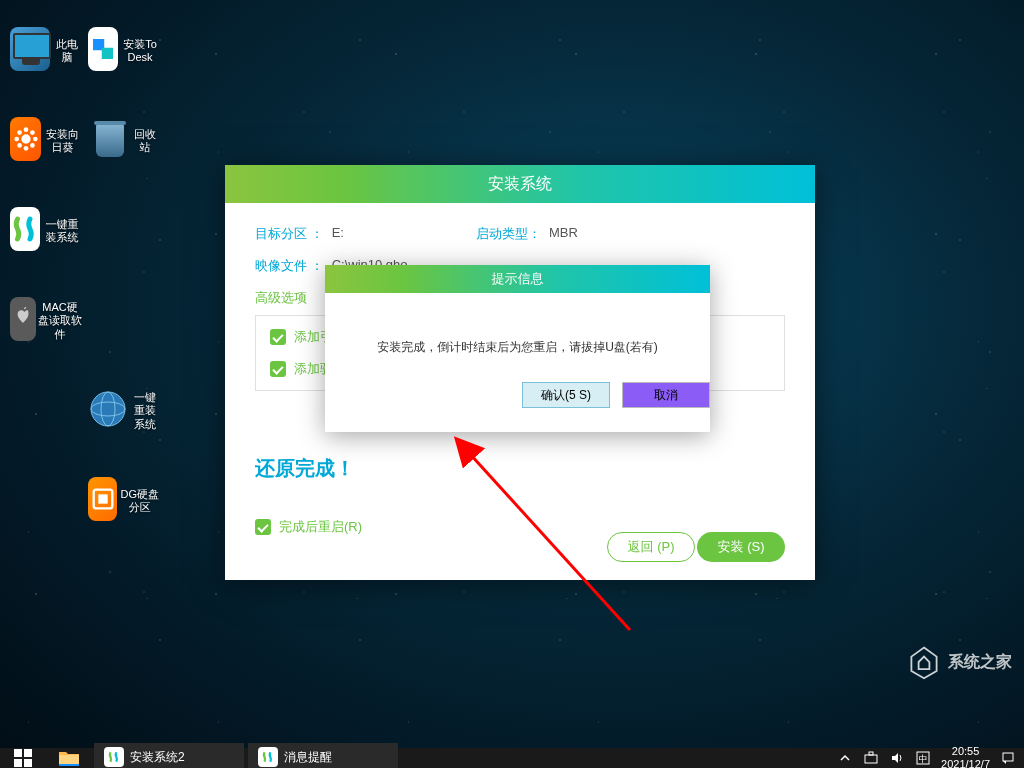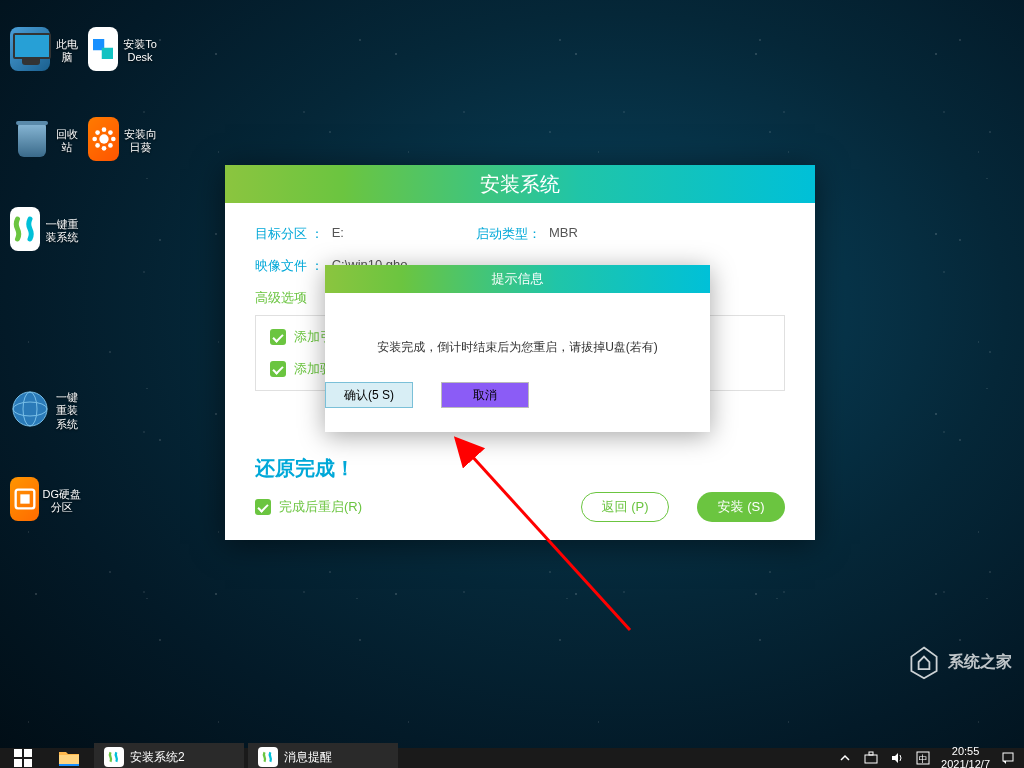--- a/index.html
+++ b/index.html
@@ -25,43 +25,43 @@
 .ico-mac { background: #5a5a5a; }
 .ico-mac svg { width: 26px; height: 26px; }
 .ico-net { background: #0a1530; border: 1px solid #2a4060; }
 .ico-net svg { width: 32px; height: 32px; }
 .ico-browser { background: transparent; }
 .ico-browser svg { width: 40px; height: 40px; }
 .ico-dg { background: linear-gradient(135deg,#ff9500,#ff6b00); }
 .ico-dg svg { width: 28px; height: 28px; }
 
 .install-window { position: absolute; left: 225px; top: 165px; width: 590px; background: #fff; box-shadow: 0 4px 30px rgba(0,0,0,.5); }
-.iw-title { height: 38px; background: linear-gradient(90deg, #8bc53f 0%, #6bc540 20%, #20c5a8 60%, #00c0d8 100%); color: #fff; text-align: center; line-height: 38px; font-size: 20px; }
+.iw-title { height: 38px; background: linear-gradient(90deg, #8bc53f 0%, #6bc540 20%, #20c5a8 60%, #00c0d8 100%); color: #fff; text-align: center; line-height: 38px; font-size: 16px; }
 .iw-body { padding: 22px 30px 18px; font-size: 13px; color: #555; position: relative; }
 .iw-row { display: flex; margin-bottom: 14px; }
 .iw-label { color: #00a8d8; margin-right: 8px; }
 .iw-val { margin-right: 40px; }
 .iw-advanced-title { color: #6bc540; font-size: 13px; margin-bottom: 8px; }
 .iw-advanced-box { border: 1px solid #e0e0e0; padding: 12px 14px; margin-bottom: 24px; }
 .iw-check { display: flex; align-items: center; margin-bottom: 14px; color: #6bc540; font-size: 13px; }
 .iw-check:last-child { margin-bottom: 0; }
 .chk { width: 16px; height: 16px; background: #6bc540; border-radius: 3px; margin-right: 8px; position: relative; }
 .chk::after { content:''; position:absolute; left: 3px; top: 5px; width: 8px; height: 4px; border-left: 2px solid #fff; border-bottom: 2px solid #fff; transform: rotate(-45deg); }
 .iw-restore { color: #00a8d8; font-size: 20px; font-weight: bold; margin-bottom: 10px; }
 .iw-footer { display: flex; align-items: center; }
 .iw-footer-check { display: flex; align-items: center; color: #6bc540; font-size: 13px; }
-.iw-btns { margin-left: auto; display: flex; gap: 28px; }
+.iw-btns { margin-left: auto; display: flex; gap: 2px; margin-top: 40px; }
 .pill-btn { width: 88px; height: 30px; border-radius: 15px; border: none; color: #fff; font-size: 13px; cursor: pointer; }
 .pill-back { background: transparent; border: 1.5px solid #6bc540; color: #6bc540; }
 .pill-install { background: #6bc540; }
 
 .modal { position: absolute; left: 325px; top: 265px; width: 385px; background: #fff; box-shadow: 0 4px 24px rgba(0,0,0,.35); z-index: 10; }
 .modal-title { height: 28px; background: linear-gradient(90deg, #8bc53f 0%, #6bc540 20%, #20c5a8 60%, #00c0d8 100%); color: #fff; text-align: center; line-height: 28px; font-size: 13px; }
 .modal-body { padding: 46px 20px 26px; text-align: center; font-size: 12px; color: #333; }
-.modal-btns { display: flex; justify-content: flex-start; gap: 28px; padding-bottom: 24px; }
+.modal-btns { display: flex; justify-content: flex-end; gap: 12px; padding-bottom: 24px; }
 .modal-btn { width: 88px; height: 26px; border: 1px solid #7ac0d8; background: #d8eef5; font-size: 12px; cursor: pointer; }
 .modal-btn.plain { background: #8b5cf6; border-color: #bbb; }
 
 .arrow { position: absolute; z-index: 20; pointer-events: none; }
 
 .taskbar { position: absolute; left: 0; right: 0; bottom: 0; height: 20px; background: #1a1a1a; display: flex; align-items: center; }
 .tb-start { width: 46px; height: 36px; display: flex; align-items: center; justify-content: center; cursor: pointer; }
 .tb-explorer { width: 46px; height: 36px; display: flex; align-items: center; justify-content: center; cursor: pointer; }
 .tb-item { height: 30px; margin: 0 2px; padding: 0 10px; background: #2a2a2a; border-bottom: 2px solid #5aa0d0; display: flex; align-items: center; color: #fff; font-size: 12px; gap: 6px; cursor: pointer; min-width: 150px; }
 .tb-item .tico { width: 20px; height: 20px; border-radius: 4px; display: flex; align-items: center; justify-content: center; }
@@ -85,54 +85,63 @@
     <div class="dicon">
         <div class="ico ico-todesk">
           <svg viewBox="0 0 24 24">
             <path fill="#1890ff" d="M4 4h9v9H4z"></path>
             <path fill="#13c2c2" d="M11 11h9v9h-9z"></path>
           </svg>
         </div>
         <span class="lbl">安装ToDesk</span>
       </div>
 
-    <div class="dicon">
-        <div class="ico ico-bin"></div>
-        <span class="lbl">回收站</span>
-      </div>
     <div class="dicon">
         <div class="ico ico-sunflower">
           <svg viewBox="0 0 24 24">
             <circle cx="12" cy="12" r="4" fill="#fff"></circle>
             <g fill="#fff">
               <circle cx="12" cy="4" r="2"></circle>
               <circle cx="12" cy="20" r="2"></circle>
               <circle cx="4" cy="12" r="2"></circle>
               <circle cx="20" cy="12" r="2"></circle>
               <circle cx="6.5" cy="6.5" r="2"></circle>
               <circle cx="17.5" cy="6.5" r="2"></circle>
               <circle cx="6.5" cy="17.5" r="2"></circle>
               <circle cx="17.5" cy="17.5" r="2"></circle>
             </g>
           </svg>
         </div>
         <span class="lbl">安装向日葵</span>
       </div>
+    <div class="dicon">
+        <div class="ico ico-bin"></div>
+        <span class="lbl">回收站</span>
+      </div>
 
     <div class="dicon">
         <div class="ico ico-reinstall">
           <svg viewBox="0 0 24 24">
             <path d="M6 4 Q4 8 6 12 Q8 16 6 20" stroke="#6bc540" stroke-width="4" fill="none" stroke-linecap="round"></path>
             <path d="M16 4 Q14 8 16 12 Q18 16 16 20" stroke="#00c0d8" stroke-width="4" fill="none" stroke-linecap="round"></path>
           </svg>
         </div>
         <span class="lbl">一键重装系统</span>
       </div>
     <div></div>
 
+    <div class="dicon">
+        <div class="ico ico-mac">
+          <svg viewBox="0 0 24 24">
+            <path fill="#ccc" d="M16 4c-1 0-2 .6-2.6 1.5C12.7 4.6 11.6 4 10.5 4 8.6 4 7 5.6 7 7.5c0 3.5 5 8 5 8s5-4.5 5-8C17 5.6 17 4 16 4z"></path>
+            <path fill="#ccc" d="M13 2c.5-.8 1.5-1 2-1-.2 1-.8 1.8-2 2 0-.3 0-.7 0-1z"></path>
+          </svg>
+        </div>
+        <span class="lbl">MAC硬盘读取软件</span>
+      </div>
     <div></div>
 
     <div></div>
 
     <div class="dicon">
         <div class="ico ico-browser">
           <svg viewBox="0 0 40 40">
             <circle cx="20" cy="20" r="17" fill="#2a7ab8"></circle>
             <ellipse cx="20" cy="20" rx="17" ry="7" fill="none" stroke="#7ac0e8" stroke-width="1"></ellipse>
             <ellipse cx="20" cy="20" rx="7" ry="17" fill="none" stroke="#7ac0e8" stroke-width="1"></ellipse>

